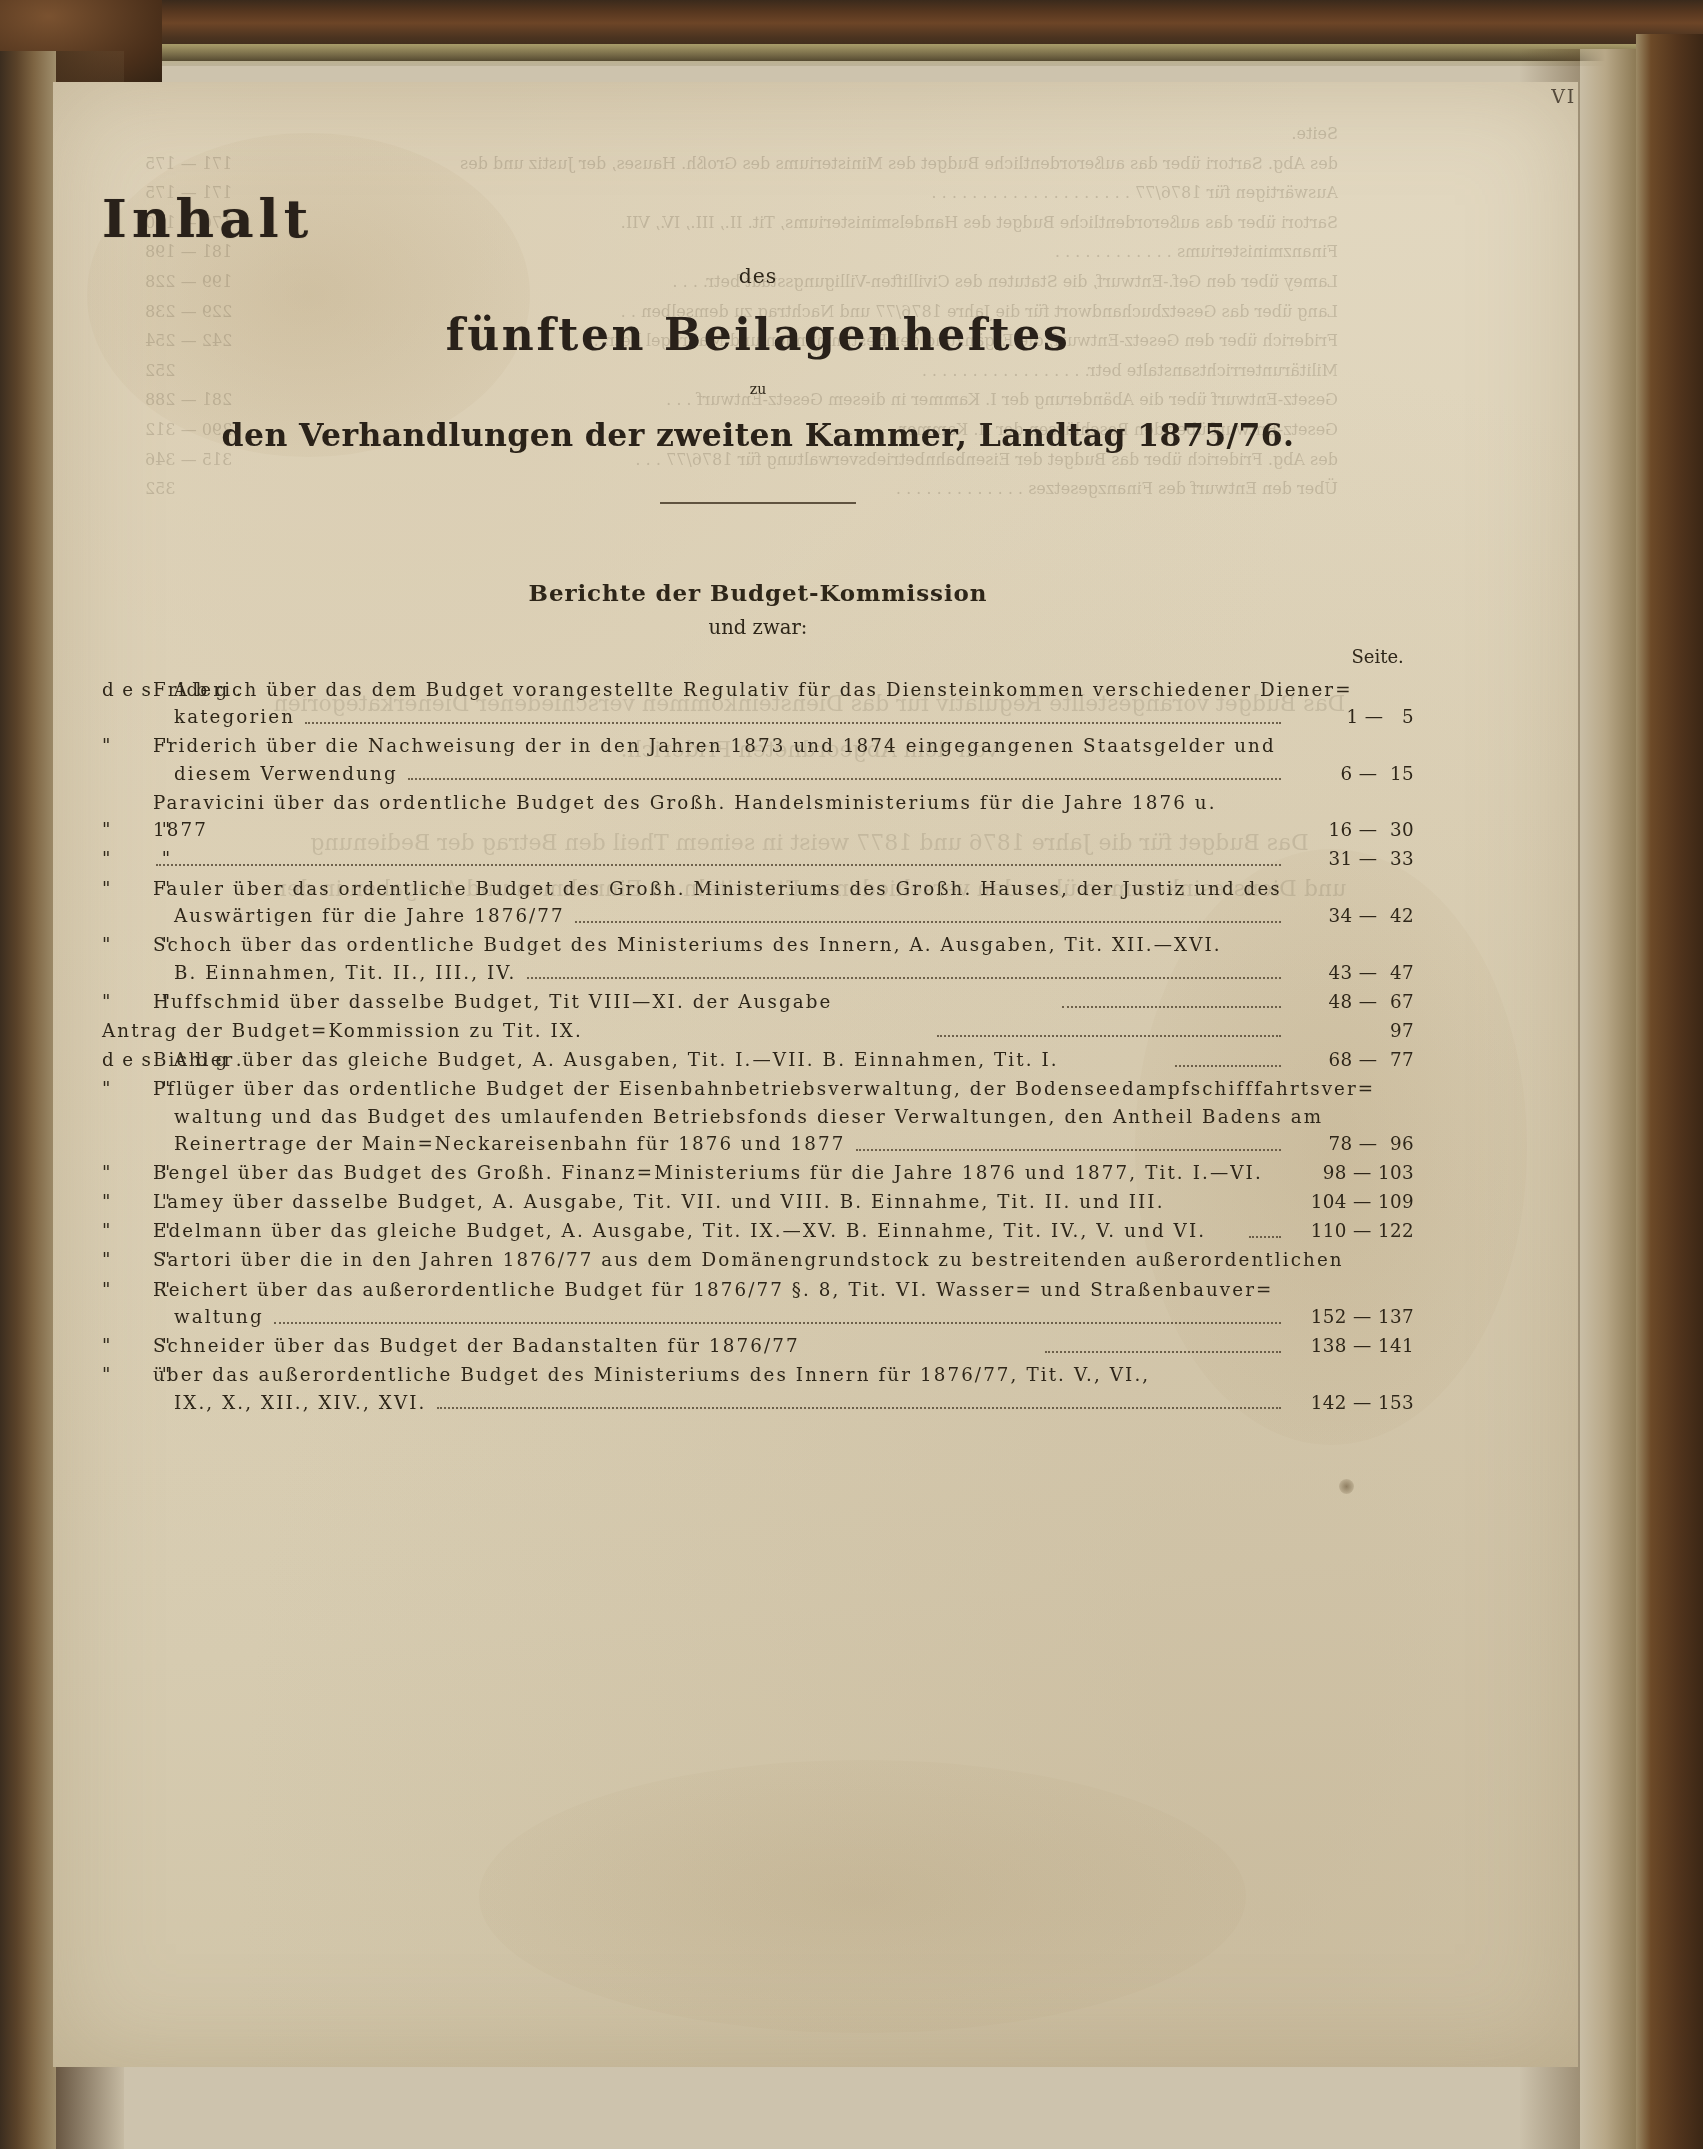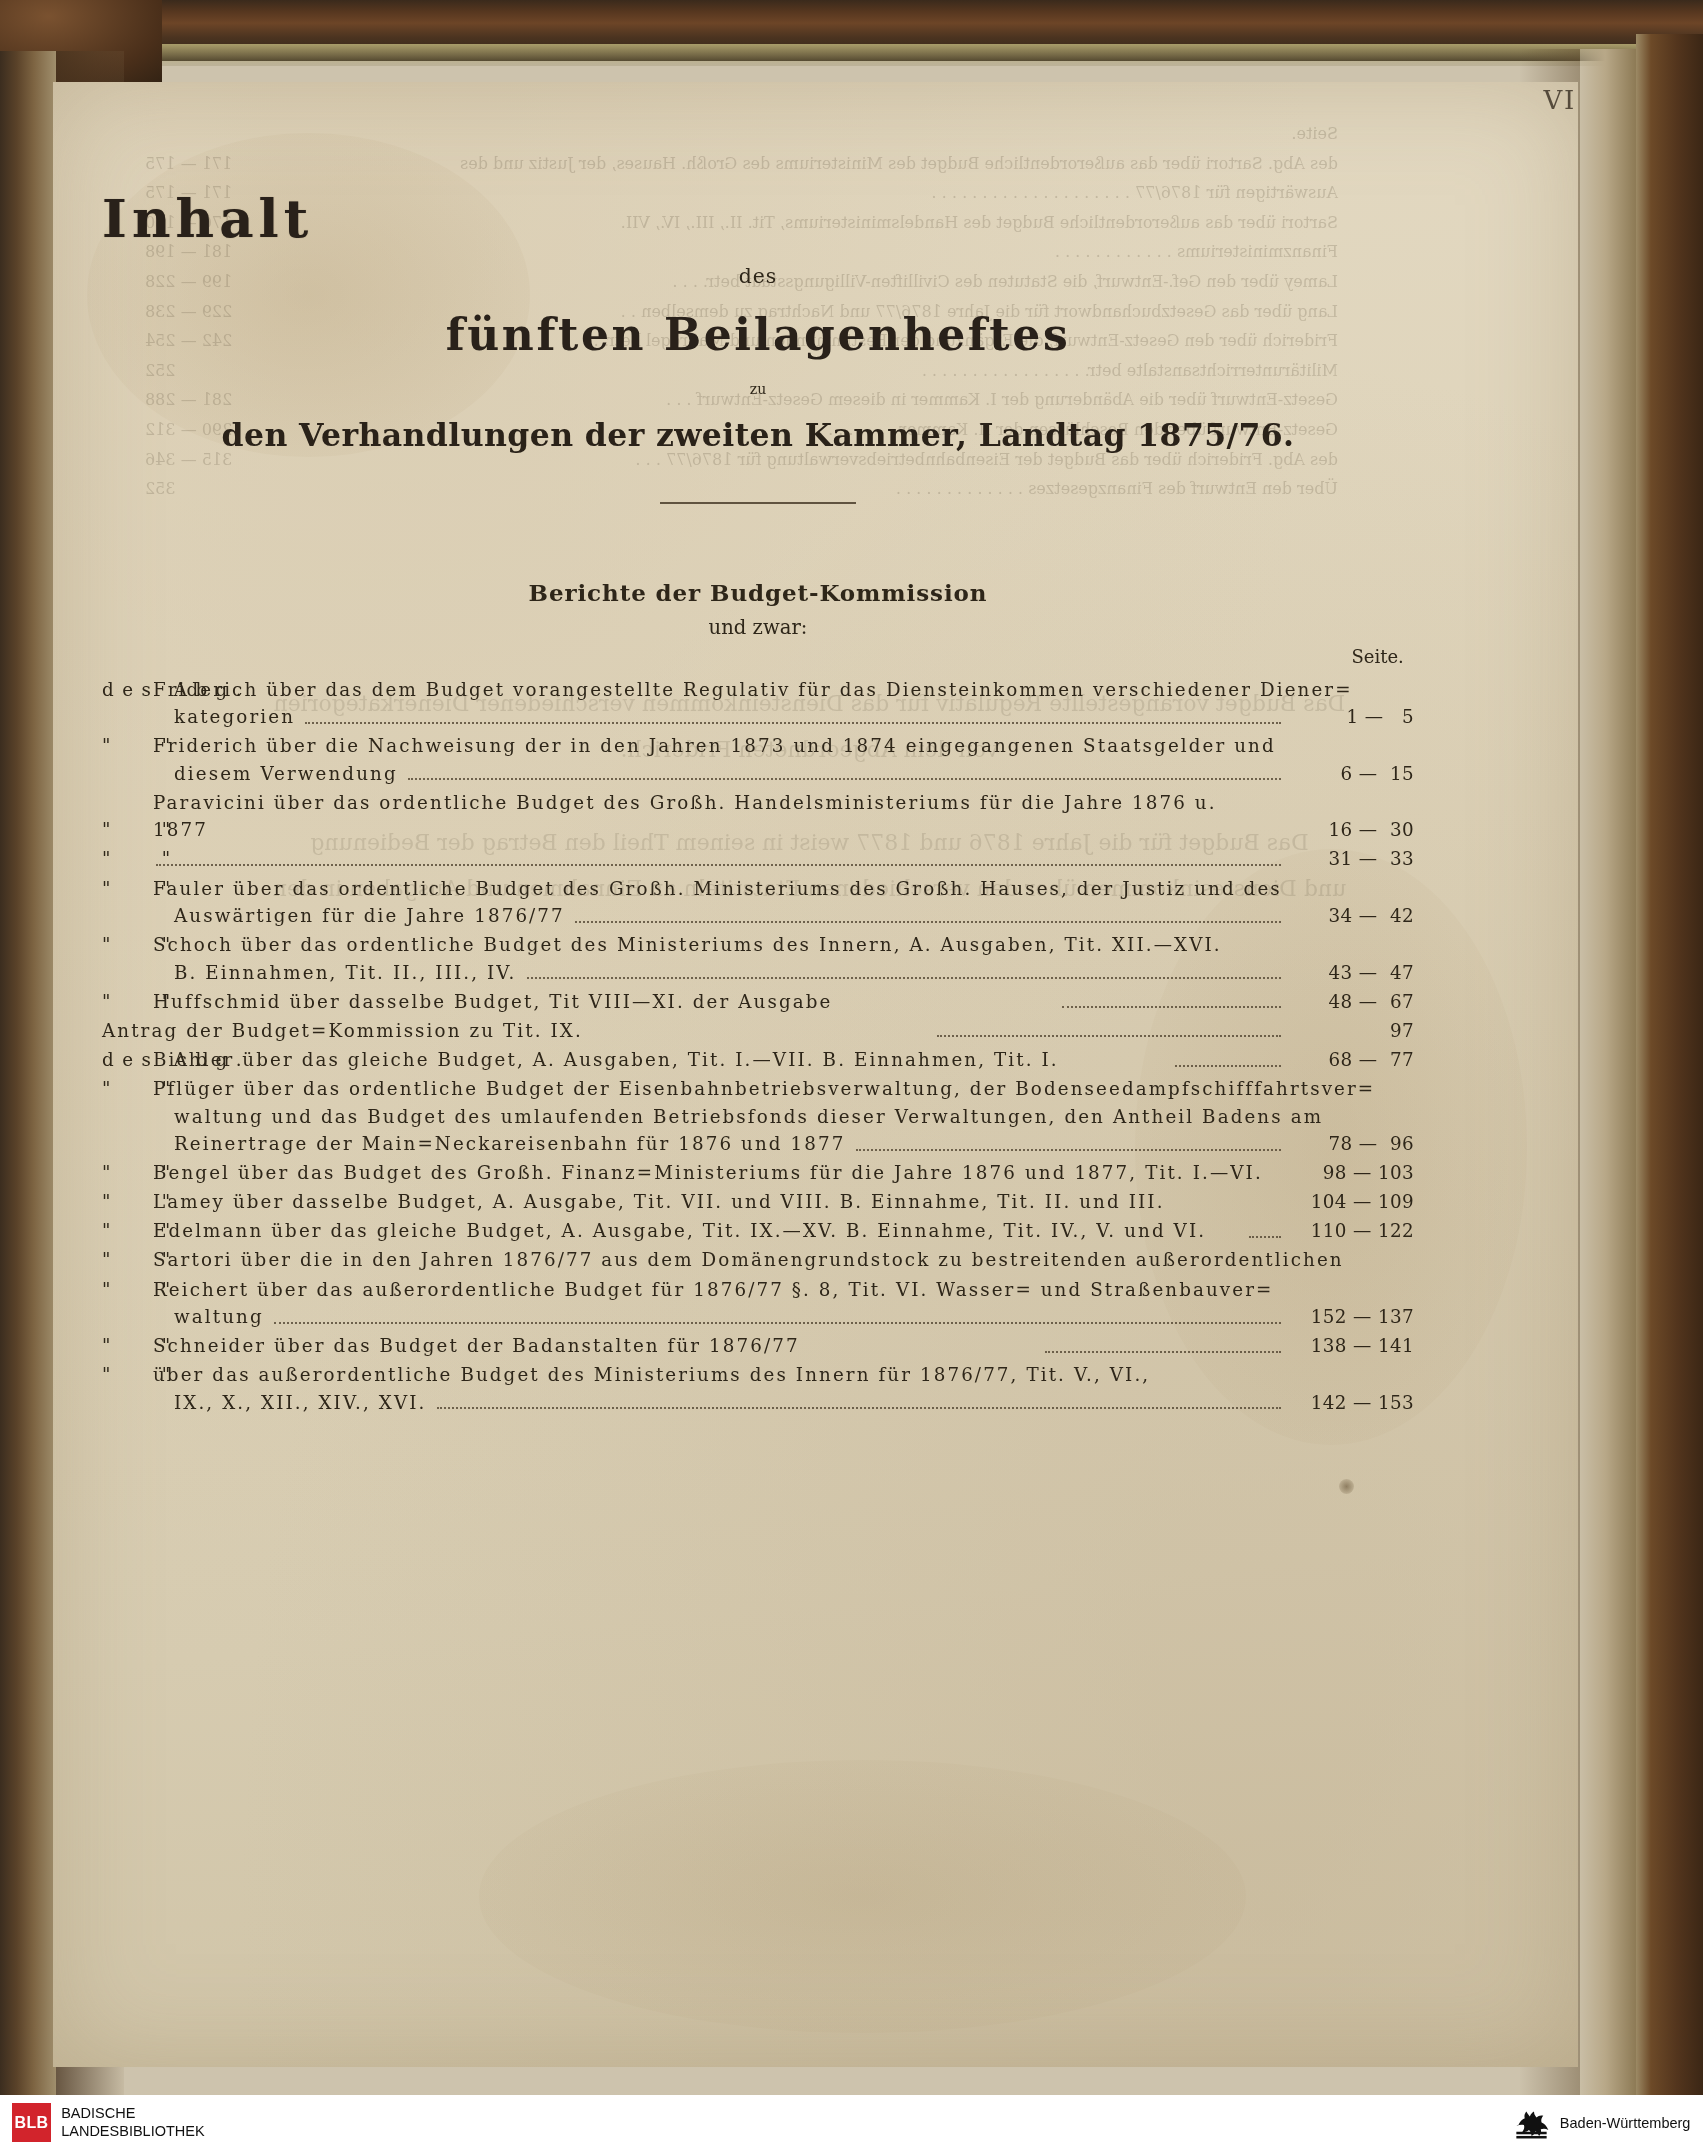--- a/index.html
+++ b/index.html
@@ -118,21 +118,21 @@
   #blb-text { font-size: 14.5px; line-height: 1.18; color: #111; }
   #blb-right { display: flex; align-items: center; gap: 10.2px; padding-right: 13.6px; }
   #bw-text { font-size: 14.5px; color: #111; }
   #bw-crest { width: 37px; height: 37px; position: relative; }
 
   
   .folio {
     position: absolute;
     right: 128px; top: 85px;
     font-family: "DejaVu Serif", serif;
-    font-size: 26px;
+    font-size: 19px;
     letter-spacing: 1.7px;
     color: #3a3024;
     opacity: .82;
   }
 
   
   #bleed {
     position: absolute;
     left: 145px; top: 119px;
     width: 1193px;
@@ -539,36 +539,15 @@
         <div class="cont">
           <span class="toc-text sp">IX., X., XII., XIV., XVI.</span>
           <span class="dots"></span>
           <span class="pages">142 — 153</span>
         </div>
       </div>
 
     </div>
   </div>
 
-  <div id="footer-bar">
-    <div id="blb-left">
-      <div id="blb-logo">BLB</div>
-      <div id="blb-text">
-        <div>BADISCHE</div>
-        <div>LANDESBIBLIOTHEK</div>
-      </div>
-    </div>
-    <div id="blb-right">
-      <div id="bw-crest">
-        <svg width="37" height="37" viewBox="0 0 44 44" aria-hidden="true">
-          <g fill="#111">
-            <path d="M6 26c2-5 5-8 8-9-1-3 0-6 2-8 1 3 3 4 4 6 1-3 3-5 5-6 0 3 1 5 3 7 2-2 5-3 8-2-2 2-3 5-2 8 3 1 6 4 8 9-3-2-6-2-9-1 1 3 0 6-2 8-1-3-3-4-4-6-1 3-3 5-5 6 0-3-1-5-3-7-2 2-5 3-8 2 2-2 3-5 2-8-3-1-6 0-9 1z"></path>
-            <rect x="4" y="33" width="36" height="3"></rect>
-            <rect x="4" y="38" width="36" height="3"></rect>
-          </g>
-        </svg>
-      </div>
-      <div id="bw-text">Baden-Württemberg</div>
-    </div>
-  </div>
 
 </div>
 
 
 </body></html>

